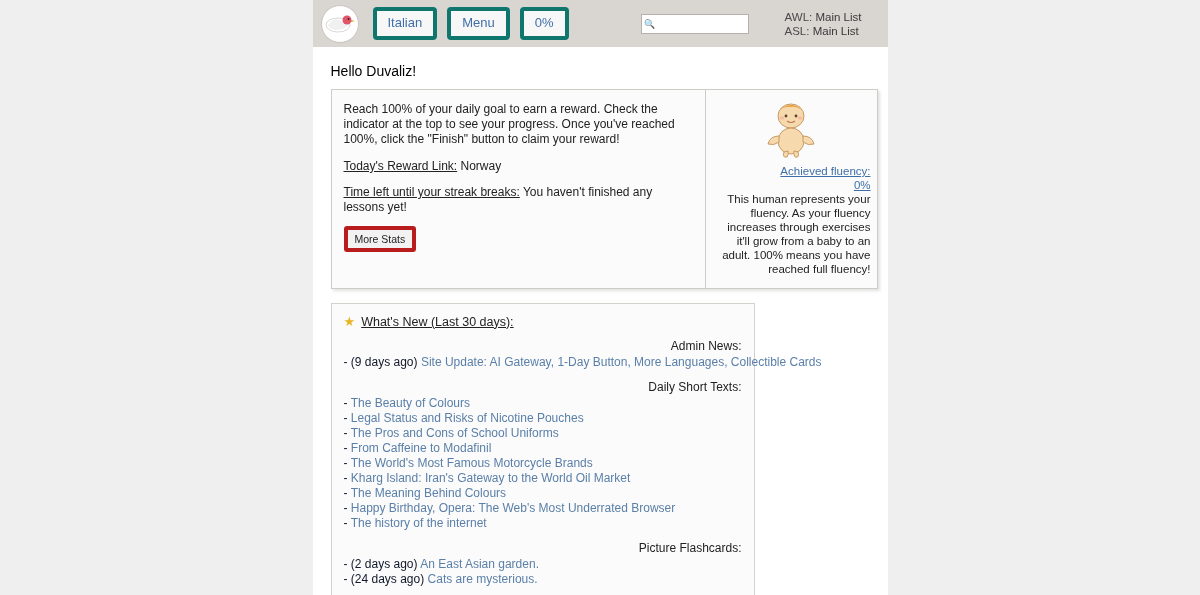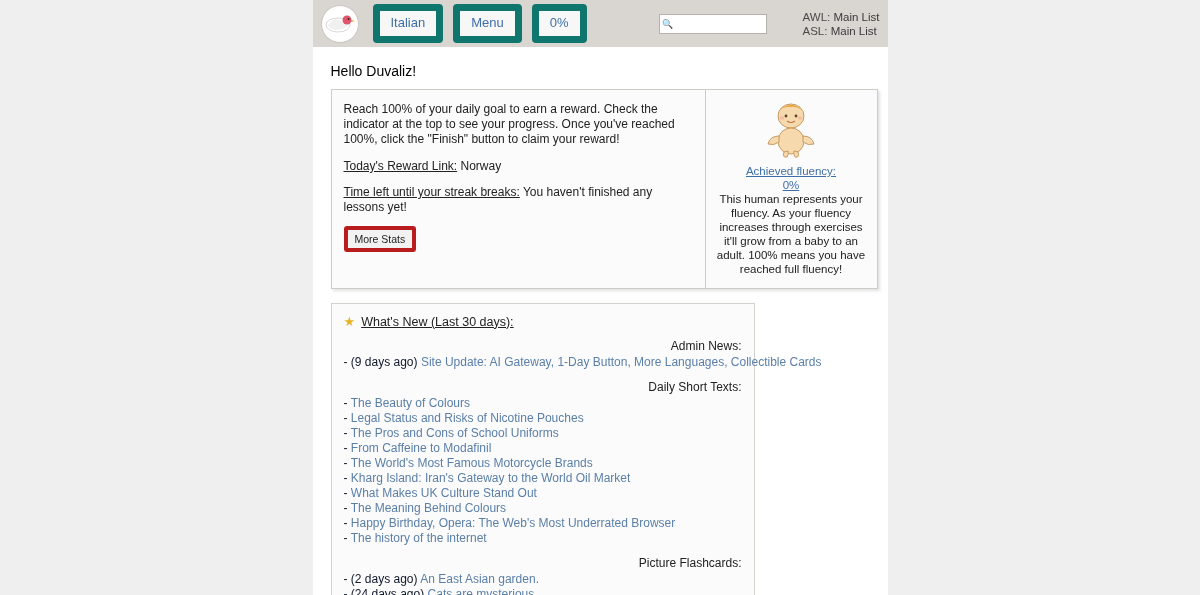--- a/index.html
+++ b/index.html
@@ -35,21 +35,21 @@
     border-radius: 50%;
     background: #ffffff;
     border: 1px solid #c9c5c1;
     display: flex;
     align-items: center;
     justify-content: center;
     margin-right: 14px;
     overflow: hidden;
   }
   .btn-outline {
-    border: 7px solid #0f766e;
+    border: 4px solid #0f766e;
     color: #3f6fa8;
     background: #f7f7f7;
     border-radius: 4px;
     font-size: 13px;
     padding: 5px 11px;
     margin-right: 10px;
     cursor: pointer;
     line-height: 1.1;
   }
   .searchbox {
@@ -116,21 +116,21 @@
     background: #f2f2f2;
     border-radius: 3px;
     padding: 3px 7px;
     color: #222;
     cursor: pointer;
   }
   .panel-right {
     width: 172px;
     border-left: 1px solid #cfcbc7;
     padding: 10px 6px 12px 6px;
-    text-align: center;
+    text-align: right;
     font-size: 11.5px;
     color: #222;
     line-height: 14px;
     box-sizing: border-box;
     background: #fbfbfb;
   }
   .panel-right a {
     color: #3f6fa8;
     text-decoration: underline;
   }
@@ -257,21 +257,20 @@
     <div id="news-sections">
         <div class="sec-head first">Admin News:</div>
         <div class="item"><span class="meta">- (9 days ago) </span><a href="#">Site Update: AI Gateway, 1-Day Button, More Languages, Collectible Cards</a></div>
         <div class="sec-head">Daily Short Texts:</div>
         <div class="item"><span class="meta">- </span><a href="#">The Beauty of Colours</a></div>
         <div class="item"><span class="meta">- </span><a href="#">Legal Status and Risks of Nicotine Pouches</a></div>
         <div class="item"><span class="meta">- </span><a href="#">The Pros and Cons of School Uniforms</a></div>
         <div class="item"><span class="meta">- </span><a href="#">From Caffeine to Modafinil</a></div>
         <div class="item"><span class="meta">- </span><a href="#">The World's Most Famous Motorcycle Brands</a></div>
         <div class="item"><span class="meta">- </span><a href="#">Kharg Island: Iran's Gateway to the World Oil Market</a></div>
-        <div class="item"><span class="meta">- </span><a href="#">What Makes UK Culture Stand Out</a></div>
         <div class="item"><span class="meta">- </span><a href="#">The Meaning Behind Colours</a></div>
         <div class="item"><span class="meta">- </span><a href="#">Happy Birthday, Opera: The Web's Most Underrated Browser</a></div>
         <div class="item"><span class="meta">- </span><a href="#">The history of the internet</a></div>
         <div class="sec-head">Picture Flashcards:</div>
         <div class="item"><span class="meta">- (2 days ago) </span><a href="#">An East Asian garden.</a></div>
         <div class="item"><span class="meta">- (24 days ago) </span><a href="#">Cats are mysterious.</a></div>
       </div>
   </div>
 
 </div>

